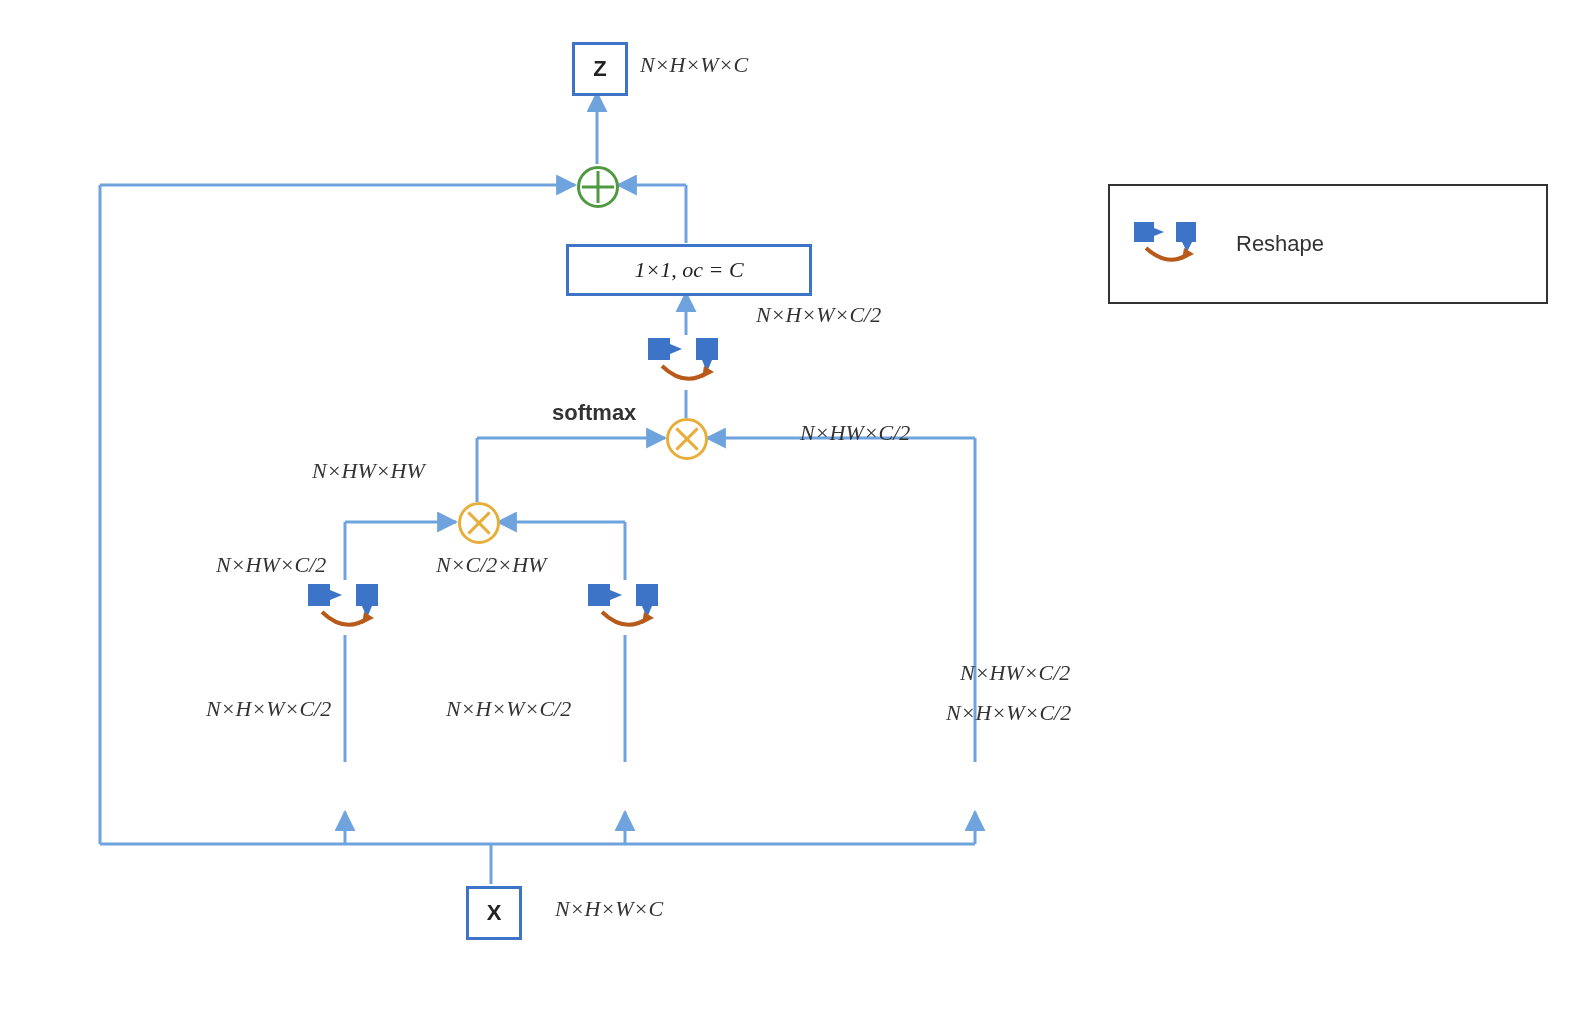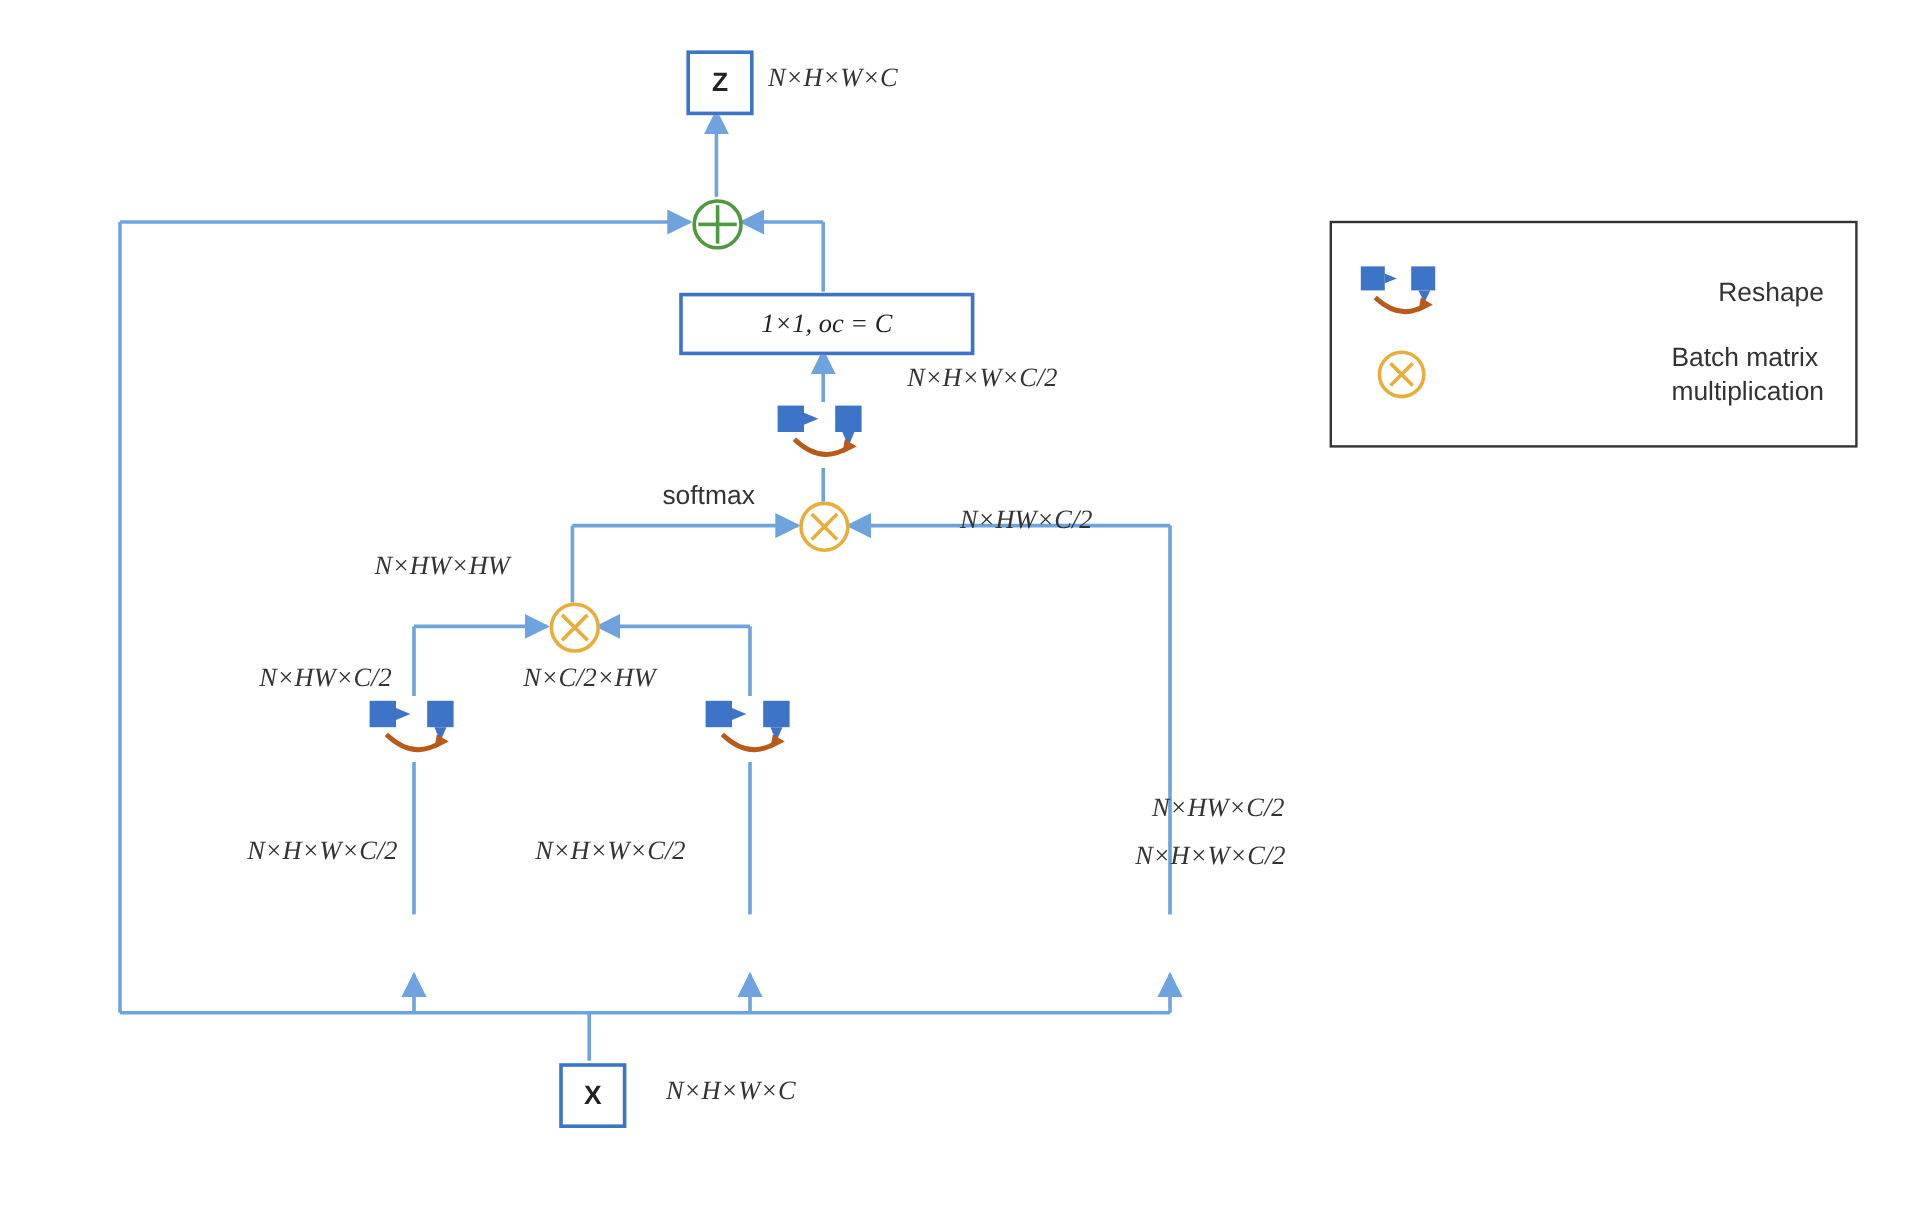--- a/index.html
+++ b/index.html
@@ -1,33 +1,33 @@
 <!DOCTYPE html>
 <html><head>
 <meta charset="utf-8">
 <style>
   html,body{margin:0;padding:0;width:1596px;height:1018px;background:#fff;font-family:"Times New Roman",serif;font-size:22px;color:#333;}
   .stage{position:relative;width:1596px;height:1018px;}
   .box{position:absolute;border:3px solid #3d74c7;background:#fff;display:flex;align-items:center;justify-content:center;font-style:italic;color:#222;}
   .io-box{font-weight:700;font-style:normal;font-family:Arial,sans-serif;}
   .label{position:absolute;font-style:italic;white-space:nowrap;color:#333;font-family:Liberation Serif, serif;}
-  .softmax{font-style:normal;font-family:Arial,sans-serif;font-weight:400;}
+  .softmax{font-style:normal;font-family:Arial,sans-serif;font-weight:700;}
   svg.edges{position:absolute;top:0;left:0;}
   .op-circle{position:absolute;width:36px;height:36px;border-radius:50%;background:#fff;}
   .op-mul{border:3px solid #e8ae3b;}
   .op-add{border:3px solid #4f9a41;}
   .op-circle::before,.op-circle::after{content:"";position:absolute;background:inherit;}
   .op-mul .cross1,.op-mul .cross2{position:absolute;left:50%;top:50%;width:3px;height:30px;background:#e8ae3b;transform-origin:center;}
   .op-mul .cross1{transform:translate(-50%,-50%) rotate(45deg);}
   .op-mul .cross2{transform:translate(-50%,-50%) rotate(-45deg);}
   .op-add .hline,.op-add .vline{position:absolute;background:#4f9a41;}
   .op-add .hline{left:2px;right:2px;top:50%;height:3px;transform:translateY(-50%);}
   .op-add .vline{top:2px;bottom:2px;left:50%;width:3px;transform:translateX(-50%);}
   .legend{position:absolute;border:2px solid #333;padding:18px 26px 18px 18px;background:#fff;}
-  .legend-row{display:flex;align-items:center;margin:14px 0;justify-content:space-between;}
+  .legend-row{display:flex;align-items:center;margin:14px 0;}
   .legend-text{font-family:Arial,sans-serif;font-size:22px;margin-left:28px;line-height:1.25;}
   .legend-icon{width:80px;height:52px;position:relative;display:flex;align-items:center;justify-content:center;}
   .mini-mul,.mini-add{width:34px;height:34px;border-radius:50%;position:relative;}
   .mini-mul{border:3px solid #e8ae3b;}
   .mini-mul .c1,.mini-mul .c2{position:absolute;left:50%;top:50%;width:3px;height:26px;background:#e8ae3b;transform-origin:center;}
   .mini-mul .c1{transform:translate(-50%,-50%) rotate(45deg);}
   .mini-mul .c2{transform:translate(-50%,-50%) rotate(-45deg);}
   .mini-add{border:3px solid #4f9a41;}
   .mini-add .h{position:absolute;left:2px;right:2px;top:50%;height:3px;background:#4f9a41;transform:translateY(-50%);}
   .mini-add .v{position:absolute;top:2px;bottom:2px;left:50%;width:3px;background:#4f9a41;transform:translateX(-50%);}
@@ -155,25 +155,15 @@
         <rect x="6" y="4" width="20" height="20" fill="#3d74c7"></rect>
         <polygon points="26,10 36,14 26,18" fill="#3d74c7"></polygon>
         <rect x="48" y="4" width="20" height="20" fill="#3d74c7"></rect>
         <polygon points="54,24 64,24 59,34" fill="#3d74c7"></polygon>
         <path d="M 18 30 Q 40 50 60 36" stroke="#b85a1a" stroke-width="4" fill="none"></path>
         <polygon points="56,30 66,36 54,42" fill="#b85a1a"></polygon>
       </svg>
     </div>
     <div class="legend-text">Reshape</div>
   </div>
-  <div class="legend-row">
-    <div class="legend-icon">
-      <div class="mini-mul">
-            <div class="c1"></div>
-            <div class="c2"></div>
-          </div>
-    </div>
-    <div class="legend-text" style="white-space:pre-line">Batch matrix
-multiplication</div>
-  </div>
 </div>
 
 </div>
 
 </body></html>

